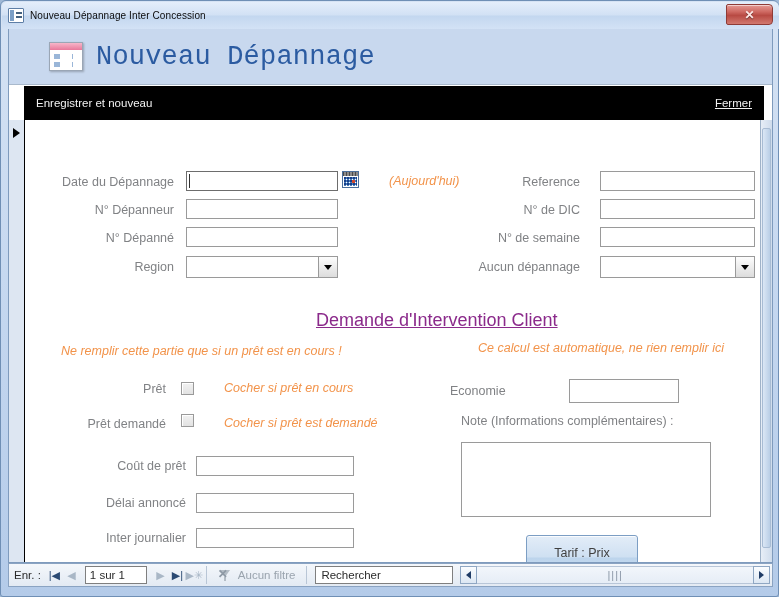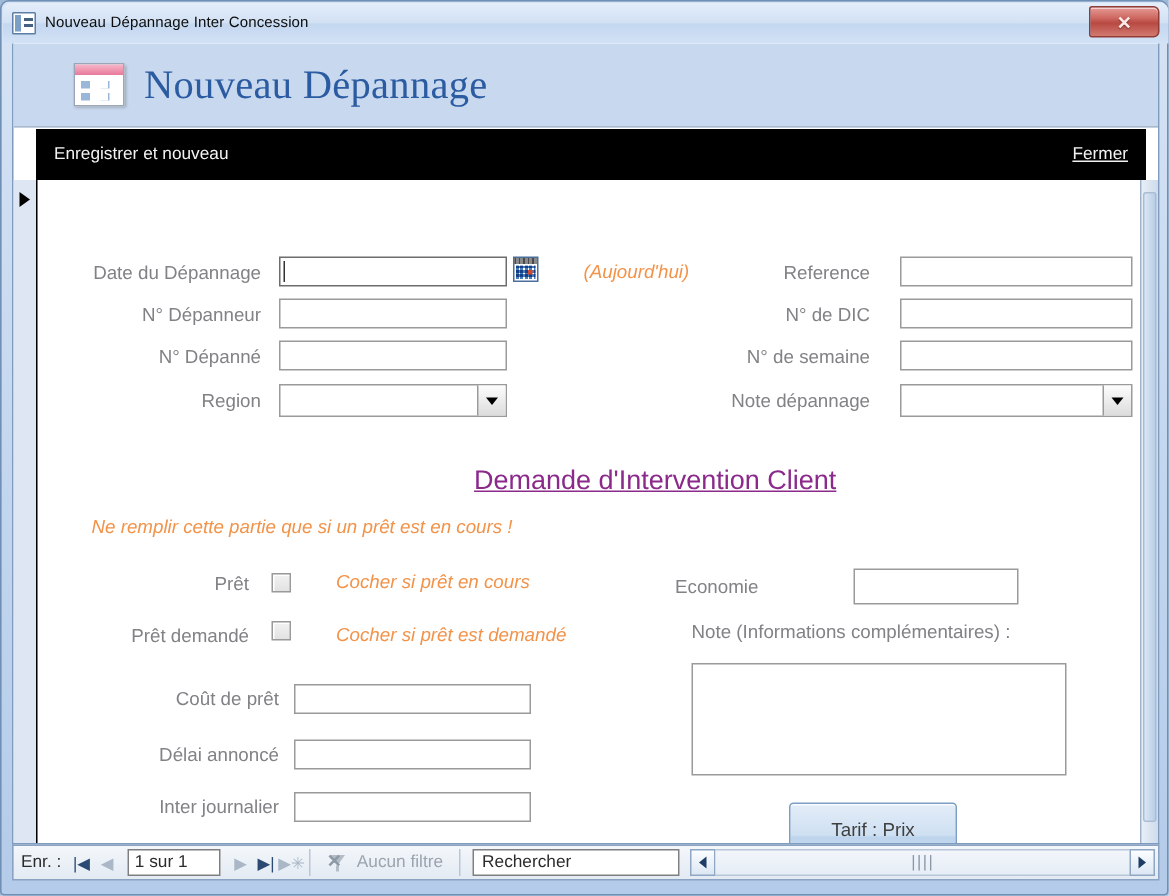--- a/index.html
+++ b/index.html
@@ -121,21 +121,21 @@
     width: 6px; height: 5px;
     background: #9ab6d8;
     box-shadow:
       12px 0 0 0 #ffffff,
       0 8px 0 0 #9ab6d8,
       12px 8px 0 0 #ffffff,
       13px 0 0 0 #9ab6d8,
       13px 8px 0 0 #9ab6d8;
   }
   #form-header .hdr-title {
-    font-family: Liberation Serif, serif;
+    font-family: Liberation Mono, monospace;
     font-size: 27px;
     color: #2b5ba1;
     letter-spacing: 0.2px;
     white-space: nowrap;
   }
 
   
   #cmd-bar {
     position: absolute;
     left: 15px; top: 57px;
@@ -442,28 +442,29 @@
 
       <div class="lbl" style="left:400px; top:55px; width:154px;">Reference</div>
       <div class="txtbox" style="left:574px; top:51px; width:155px;"></div>
 
       <div class="lbl" style="left:400px; top:83px; width:154px;">N° de DIC</div>
       <div class="txtbox" style="left:574px; top:79px; width:155px;"></div>
 
       <div class="lbl" style="left:400px; top:111px; width:154px;">N° de semaine</div>
       <div class="txtbox" style="left:574px; top:107px; width:155px;"></div>
 
-      <div class="lbl" style="left:400px; top:140px; width:154px;">Note dépannage</div>
+      <div class="lbl" style="left:400px; top:140px; width:154px;">Aucun dépannage</div>
       <div class="combo" style="left:574px; top:136px; width:155px;">
         <span class="arrowbtn"></span>
       </div>
 
       <div id="link-dic" style="left:290px; top:190px;">Demande d'Intervention Client</div>
 
       <div class="orange" style="left:35px; top:224px;">Ne remplir cette partie que si un prêt est en cours !</div>
+      <div class="orange" style="left:452px; top:221px;">Ce calcul est automatique, ne rien remplir ici</div>
 
       <div class="lbl" style="left:30px; top:262px; width:110px;">Prêt</div>
       <div class="chk" style="left:155px; top:262px;"></div>
       <div class="orange" style="left:198px; top:261px;">Cocher si prêt en cours</div>
 
       <div class="lbl" style="left:10px; top:297px; width:130px;">Prêt demandé</div>
       <div class="chk" style="left:155px; top:294px;"></div>
       <div class="orange" style="left:198px; top:296px;">Cocher si prêt est demandé</div>
 
       <div class="lbl" style="left:30px; top:339px; width:130px;">Coût de prêt</div>

